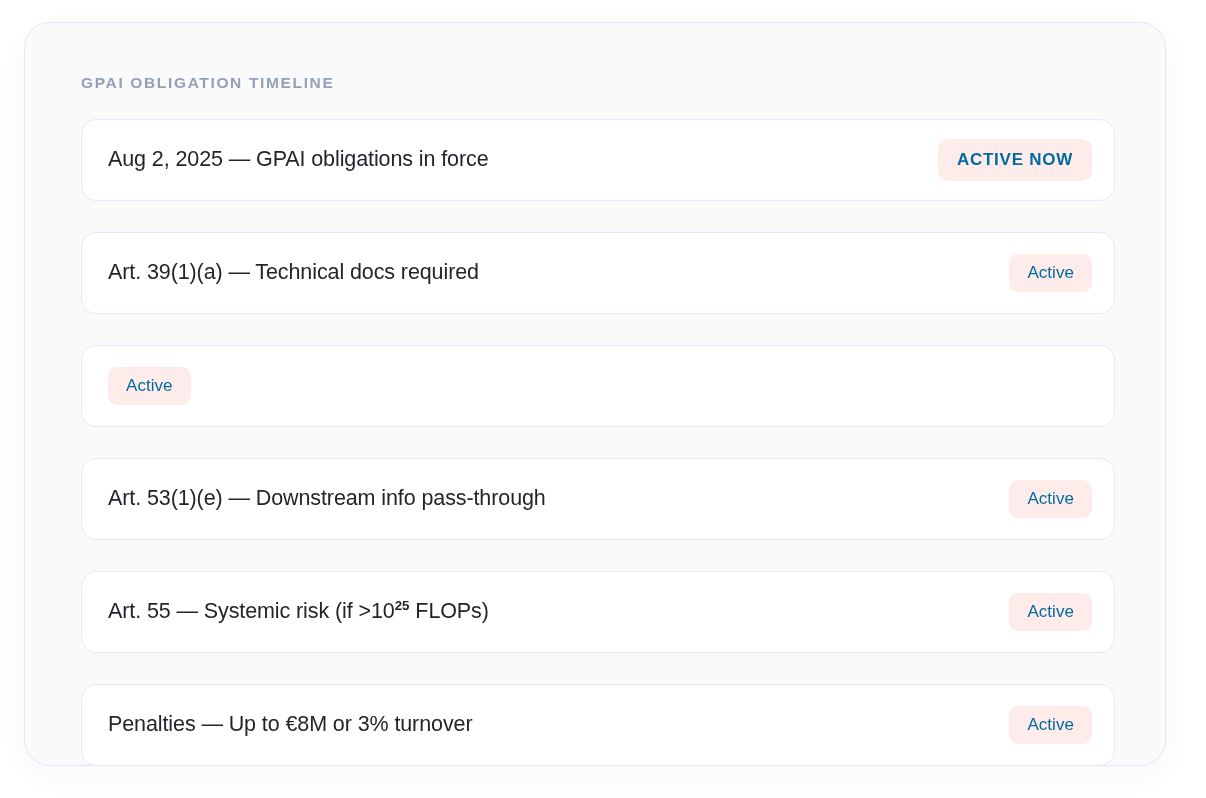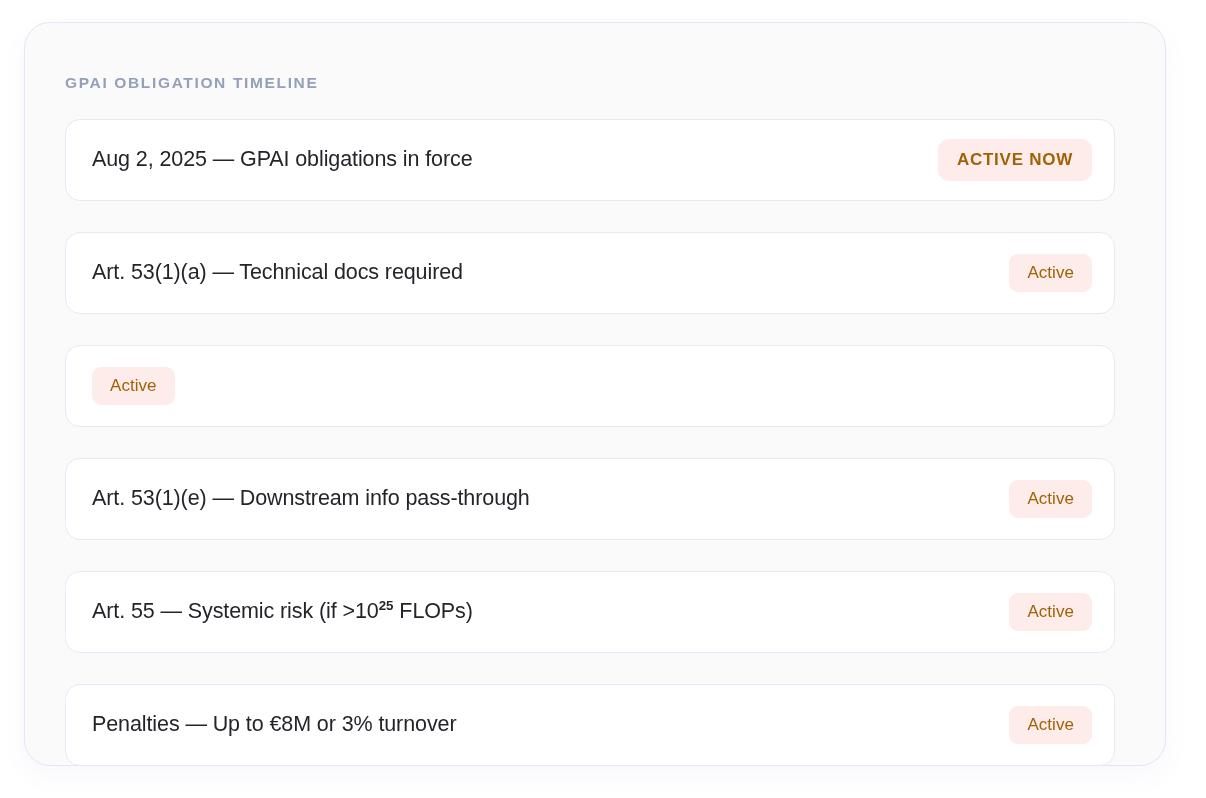--- a/index.html
+++ b/index.html
@@ -27,21 +27,21 @@
     position: absolute;
     left: 24px;
     top: 22px;
     width: 1142px;
     height: 744px;
     box-sizing: border-box;
     background: #fafafb;
     border: 1.5px solid #e6e4f6;
     border-radius: 26px;
     box-shadow: 0 10px 26px rgba(120, 115, 180, 0.055);
-    padding: 52px 50px 0 40px;
+    padding: 52px 50px 0 56px;
   }
 
   .panel-title {
     font-size: 15.5px;
     font-weight: 700;
     letter-spacing: 1.65px;
     color: #94a0b8;
     text-transform: uppercase;
     margin: 0 0 28px 0;
     line-height: 1;
@@ -84,21 +84,21 @@
     letter-spacing: 0;
   }
 
   
   .badge {
     flex: none;
     display: inline-flex;
     align-items: center;
     justify-content: center;
     background: #fdece9;
-    color: #a16207;
+    color: #0369a1;
     border-radius: 9px;
     white-space: nowrap;
   }
 
   .badge.primary {
     font-size: 17px;
     font-weight: 700;
     letter-spacing: 0.75px;
     text-transform: uppercase;
     padding: 11px 19px;
@@ -118,21 +118,21 @@
 <div class="page">
   <section class="panel">
     <h2 class="panel-title">GPAI OBLIGATION TIMELINE</h2>
 
     <div class="timeline">
         <div class="row">
           <span class="row-label">Aug 2, 2025 — GPAI obligations in force</span>
           <span class="badge primary">ACTIVE NOW</span>
         </div>
         <div class="row">
-          <span class="row-label">Art. 53(1)(a) — Technical docs required</span>
+          <span class="row-label">Art. 39(1)(a) — Technical docs required</span>
           <span class="badge small">Active</span>
         </div>
         <div class="row">
           <span class="badge small">Active</span>
         </div>
         <div class="row">
           <span class="row-label">Art. 53(1)(e) — Downstream info pass-through</span>
           <span class="badge small">Active</span>
         </div>
         <div class="row">

